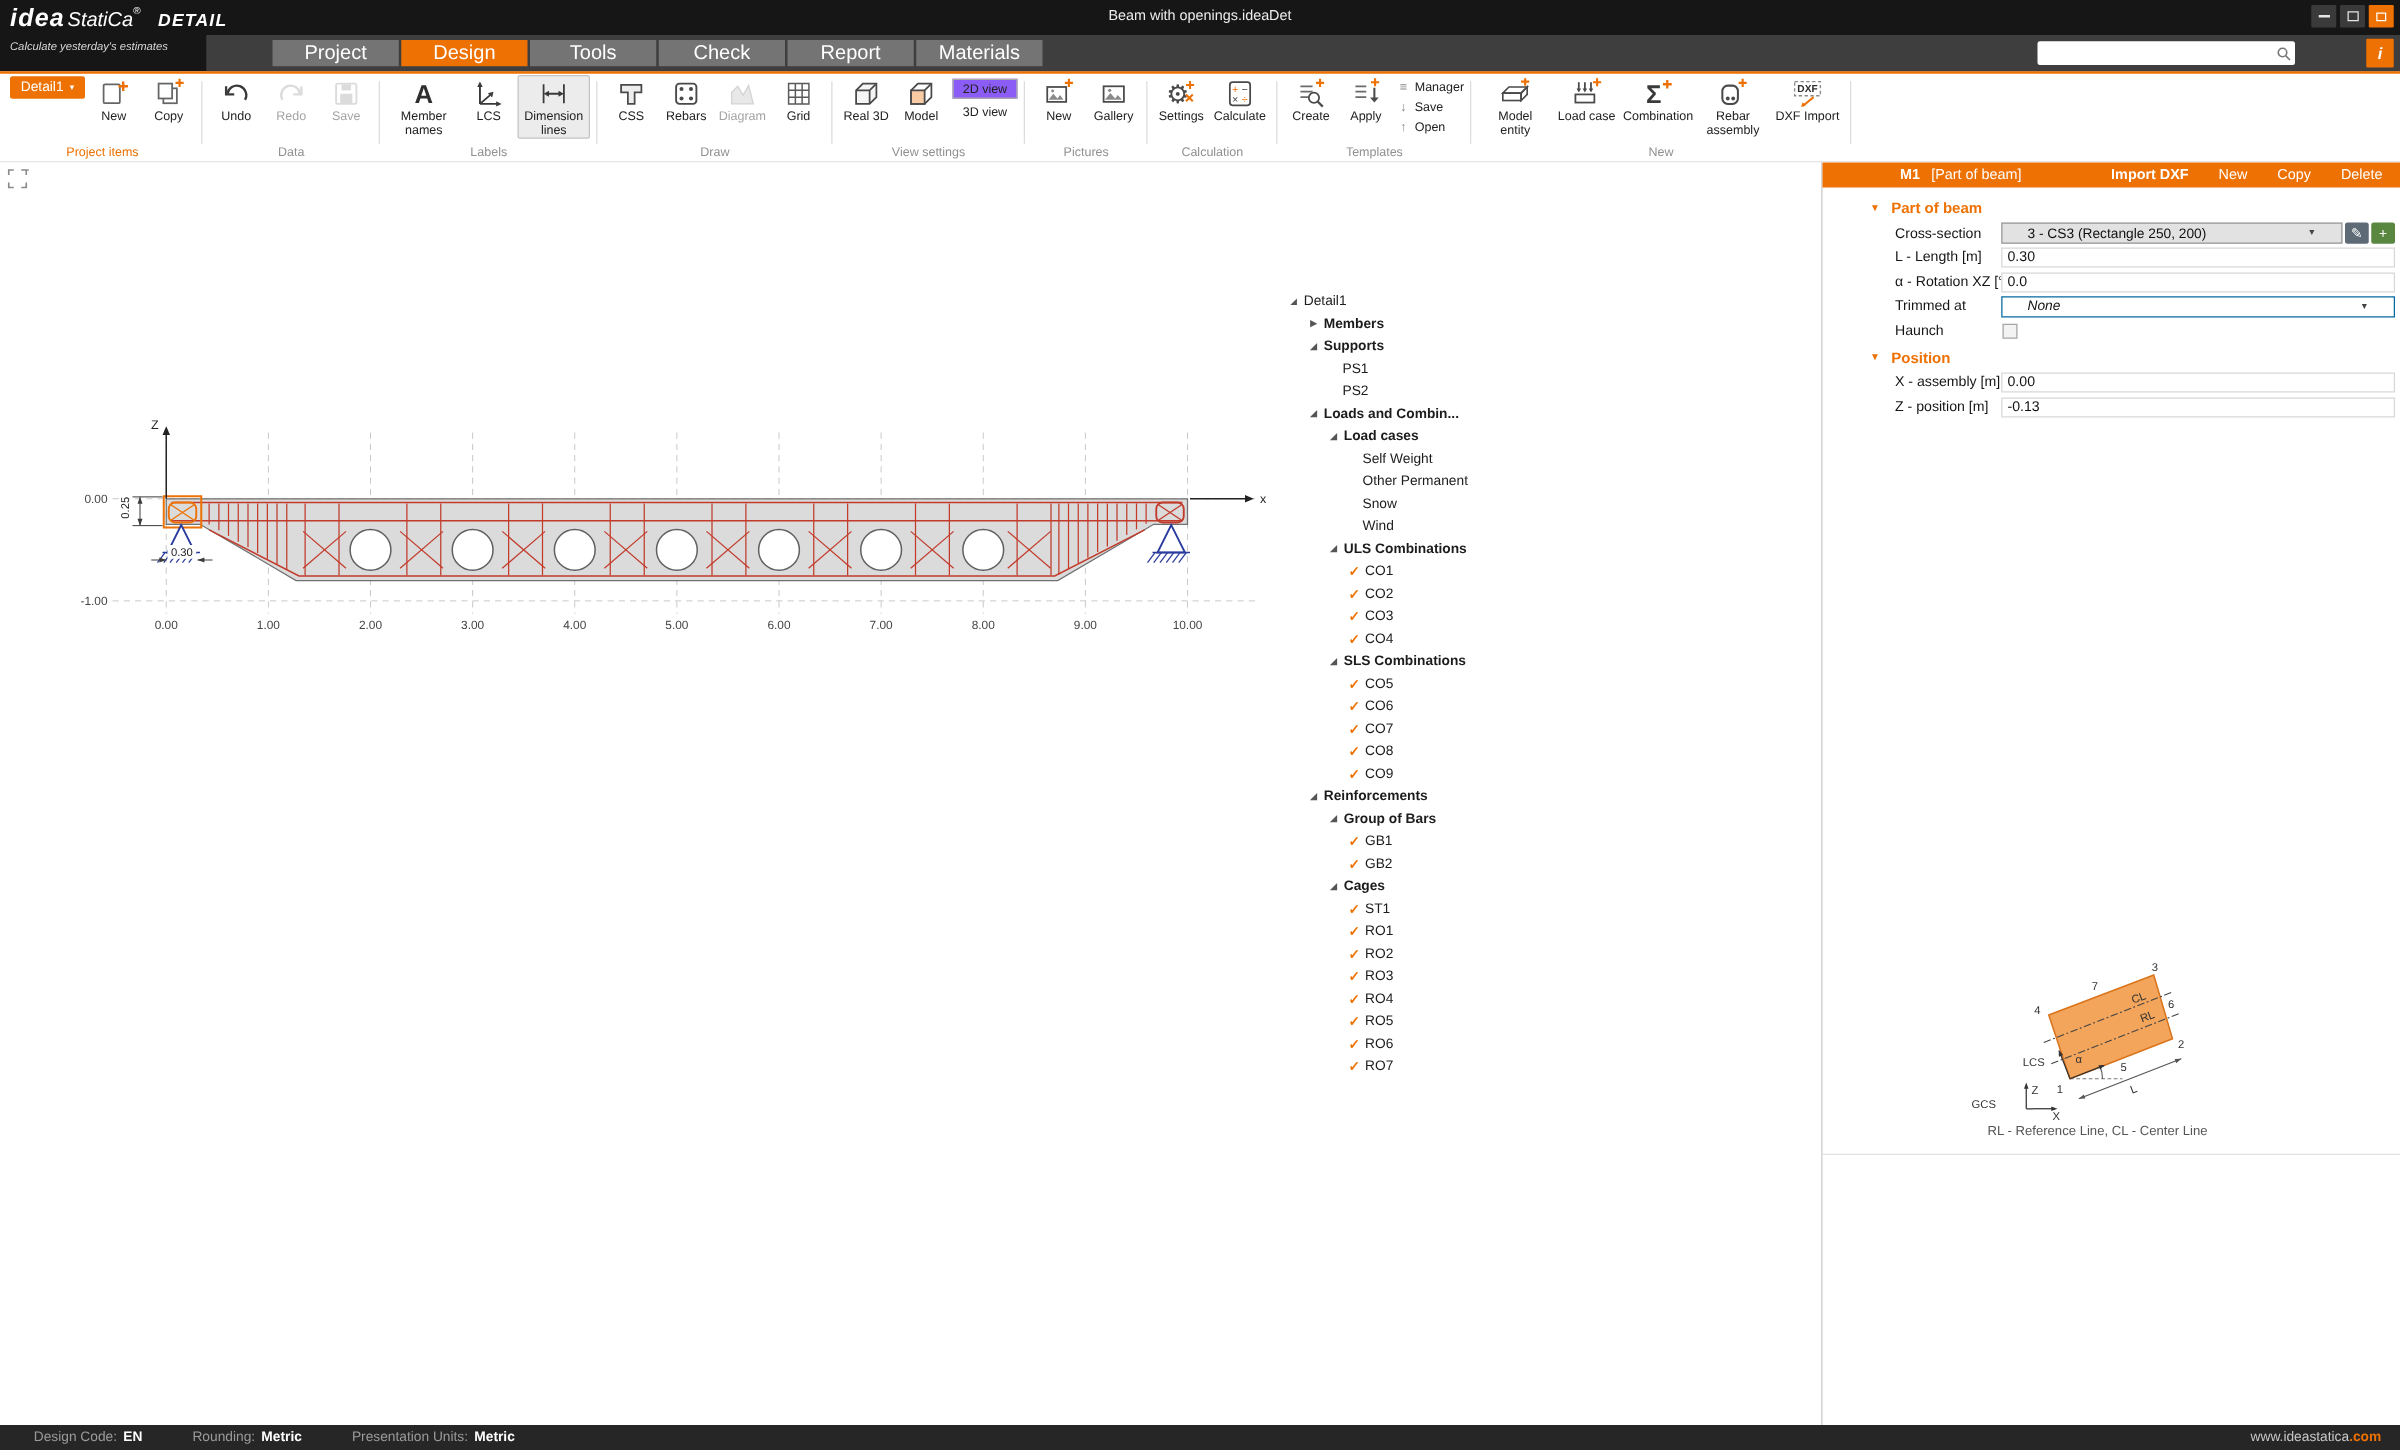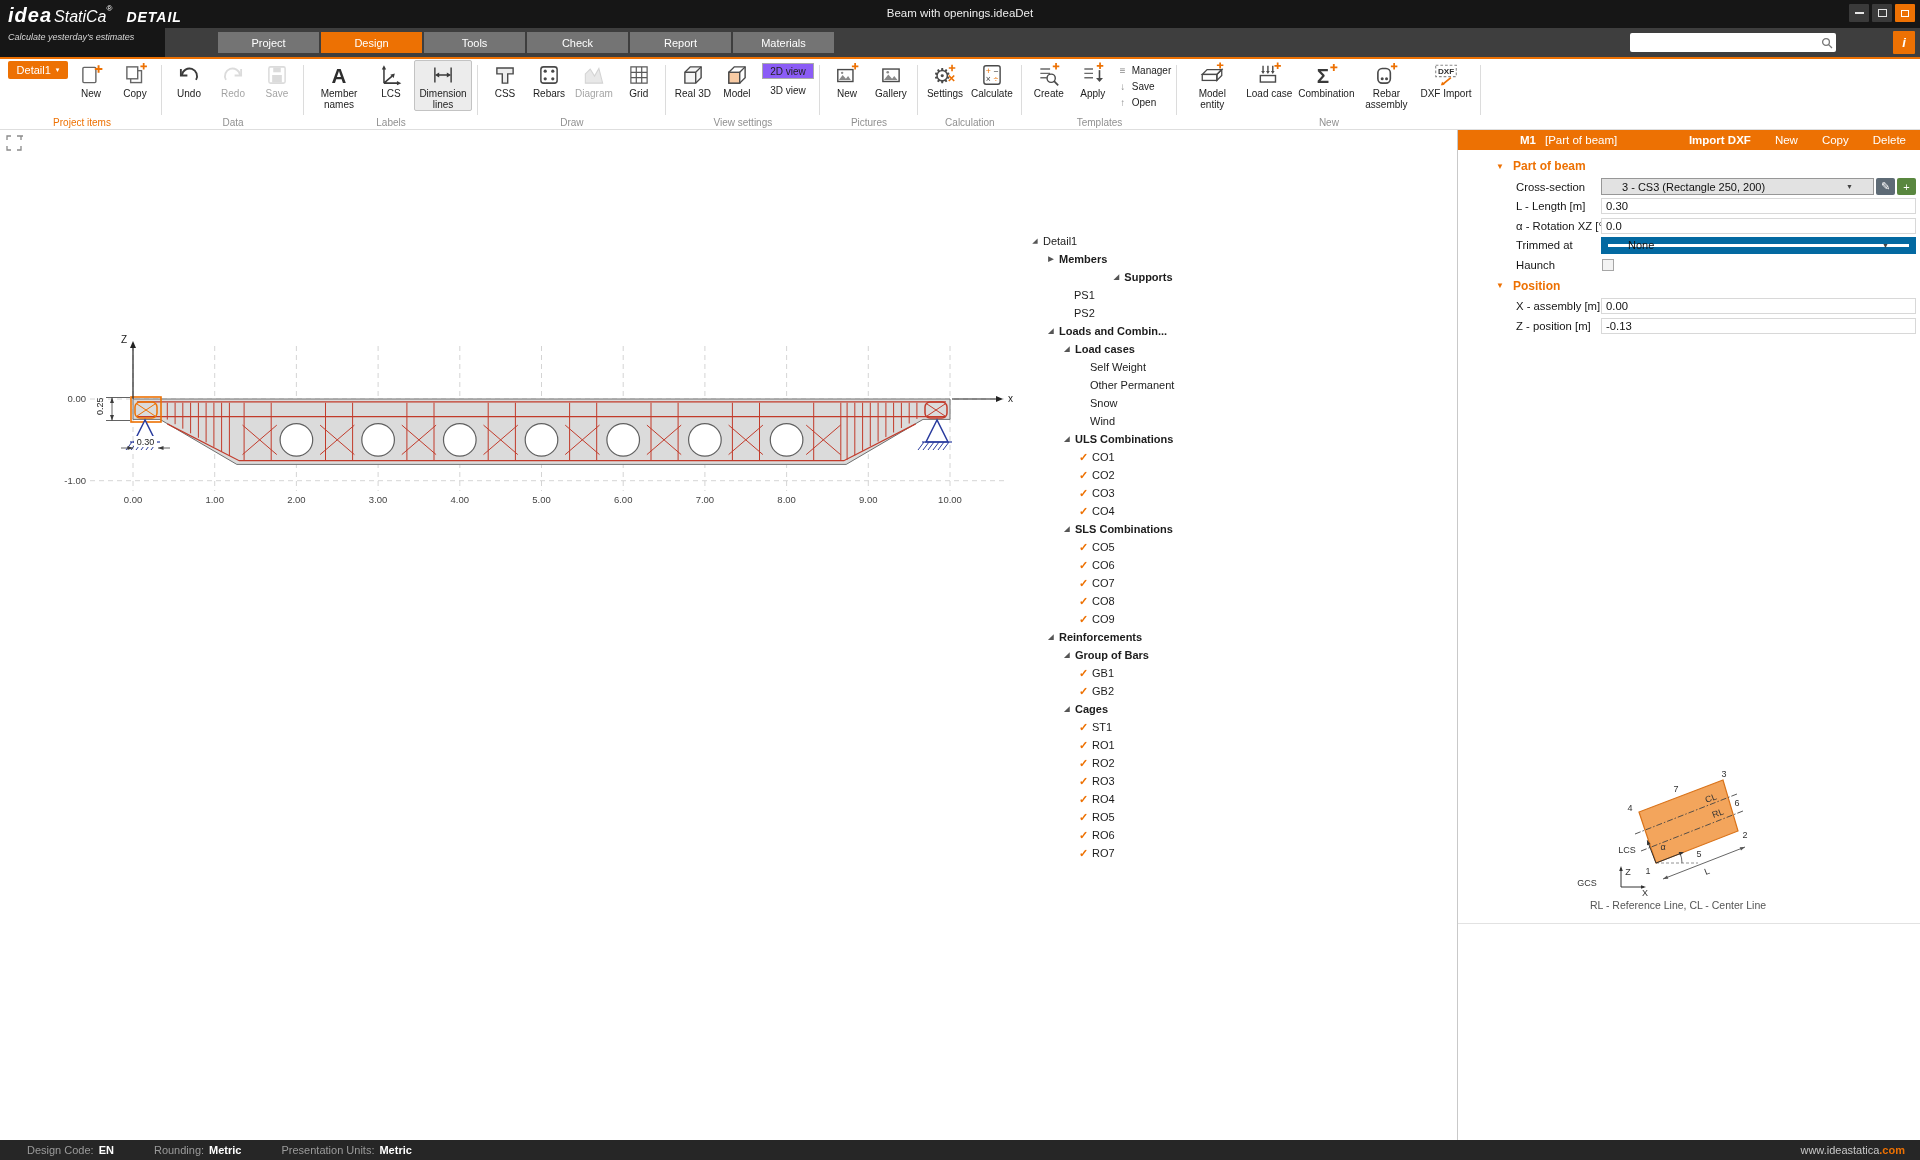--- a/index.html
+++ b/index.html
@@ -15,21 +15,21 @@
   .tagline{font-size:9px;font-style:italic;color:#D8D8D8;margin-top:5px;}
   .doc-title{position:absolute;left:50%;top:7px;transform:translateX(-50%);color:#EDEDED;font-size:11.5px;}
   .win-btns{position:absolute;right:5px;top:4px;display:flex;gap:3px;}
   .win-btn{width:20px;height:18px;background:#3A3A3A;display:flex;align-items:center;justify-content:center;border-radius:1px;}
   .win-btn.close{background:var(--accent,#ED7103);}
   .glyph-min{width:9px;height:2px;background:#E6E6E6;}
   .glyph-max{width:9px;height:8px;border:1.2px solid #E6E6E6;}
   .glyph-restore{width:8px;height:7px;border:1.2px solid #fff;}
   .tabstrip{position:absolute;left:165px;top:28px;right:0;height:29px;background:var(--tabstrip-bg,#3E3E3E);}
   .tabs{position:absolute;left:53px;top:4px;display:flex;gap:2px;}
-  .tab{min-width:101px;height:21px;background:var(--tab-bg,#747474);color:#fff;font-size:11px;display:flex;align-items:center;justify-content:center;padding:0 14px;cursor:default;}
+  .tab{min-width:101px;height:21px;background:var(--tab-bg,#747474);color:#fff;font-size:16px;display:flex;align-items:center;justify-content:center;padding:0 14px;cursor:default;}
   .tab.active{background:var(--accent,#ED7103);}
   .searchbox{position:absolute;right:84px;top:5px;width:206px;height:19px;background:#fff;border-radius:2px;display:flex;align-items:center;}
   .searchbox input{flex:1;border:none;outline:none;background:transparent;font-size:11px;padding:0 5px;font-family:inherit;}
   .search-icon{width:18px;display:flex;justify-content:center;align-items:center;}
   .info-btn{position:absolute;right:5px;top:3px;width:22px;height:23px;background:var(--accent,#ED7103);color:#fff;font-weight:bold;font-style:italic;font-size:13px;display:flex;align-items:center;justify-content:center;border-radius:1px;}
   .accent-line{position:absolute;top:57px;left:0;width:100%;height:2px;background:var(--accent,#ED7103);z-index:6;}
   .ribbon{position:absolute;top:59px;left:0;width:100%;height:71px;background:#FFF;border-bottom:1px solid #DEDEDE;display:flex;align-items:stretch;padding-left:2px;}
   .ribbon-group{position:relative;padding:1px 6px 13px 6px;}
   .ribbon-group:after{content:"";position:absolute;right:0;top:6px;bottom:14px;width:1px;background:#DCDCDC;}
   .ribbon-group-content{display:flex;align-items:flex-start;gap:2px;height:100%;}
@@ -67,21 +67,21 @@
   .props-action.strong{font-weight:bold;}
   .props-body{padding-top:5px;position:relative;z-index:2;}
   .prop-section{height:22px;display:flex;align-items:center;}
   .sec-tri{color:var(--accent,#ED7103);font-size:8px;width:17px;margin-left:38px;}
   .sec-title{color:var(--accent,#ED7103);font-weight:bold;font-size:12px;}
   .prop-row{height:19.5px;display:flex;align-items:center;padding-left:58px;}
   .prop-label{width:85px;font-size:11.3px;color:#151515;white-space:nowrap;}
   .prop-ctl{width:315px;display:flex;align-items:center;gap:2px;}
   .dd{height:17px;display:flex;align-items:center;padding:0 20px;font-size:11px;color:#111;}
   .dd.gray{flex:1;background:#E2E2E2;border:1px solid #979797;}
-  .dd.light{flex:1;background:#fff;border:7px solid #0369a1;}
+  .dd.light{flex:1;background:#fff;border:1px solid #0369a1;font-style:italic;}
   .dd-val{flex:1;white-space:nowrap;overflow:hidden;}
   .dd-caret{font-size:7px;color:#444;margin-left:4px;}
   .mini-btn{width:19px;height:17px;display:flex;align-items:center;justify-content:center;color:#fff;font-size:11px;border-radius:2px;}
   .mini-btn.edit{background:#5E6B76;}
   .mini-btn.add{background:#59873F;}
   .inp{flex:1;height:16px;background:#fff;border:1px solid #D8D8D8;font-size:11.3px;display:flex;align-items:center;padding-left:4px;color:#111;}
   .cb{width:12px;height:12px;border:1px solid #A6A6A6;background:#F3F3F3;margin-left:1px;}
   #beam-diagram{position:absolute;left:0;top:0;pointer-events:none;z-index:1;}
   .diagram-caption{position:absolute;left:132px;top:769px;font-size:10.5px;color:#555;z-index:1;}
   .panel-divider{position:absolute;left:0;right:0;top:793px;border-top:1px solid #E2E2E2;}
@@ -547,21 +547,21 @@
     </div>
     <div class="tree" id="tree">
         <div class="tree-row" style="padding-left: 2px;">
           <span class="tree-exp expanded">◢</span>
           <span class="tree-label">Detail1</span>
         </div>
         <div class="tree-row bold" style="padding-left: 18px;">
           <span class="tree-exp collapsed">▶</span>
           <span class="tree-label">Members</span>
         </div>
-        <div class="tree-row bold" style="padding-left: 18px; justify-content: center;">
+        <div class="tree-row bold" style="padding-left: 18px;">
           <span class="tree-exp expanded">◢</span>
           <span class="tree-label">Supports</span>
         </div>
         <div class="tree-row" style="padding-left: 46px;">
           <span class="tree-label">PS1</span>
         </div>
         <div class="tree-row" style="padding-left: 46px;">
           <span class="tree-label">PS2</span>
         </div>
         <div class="tree-row bold" style="padding-left: 18px;">

